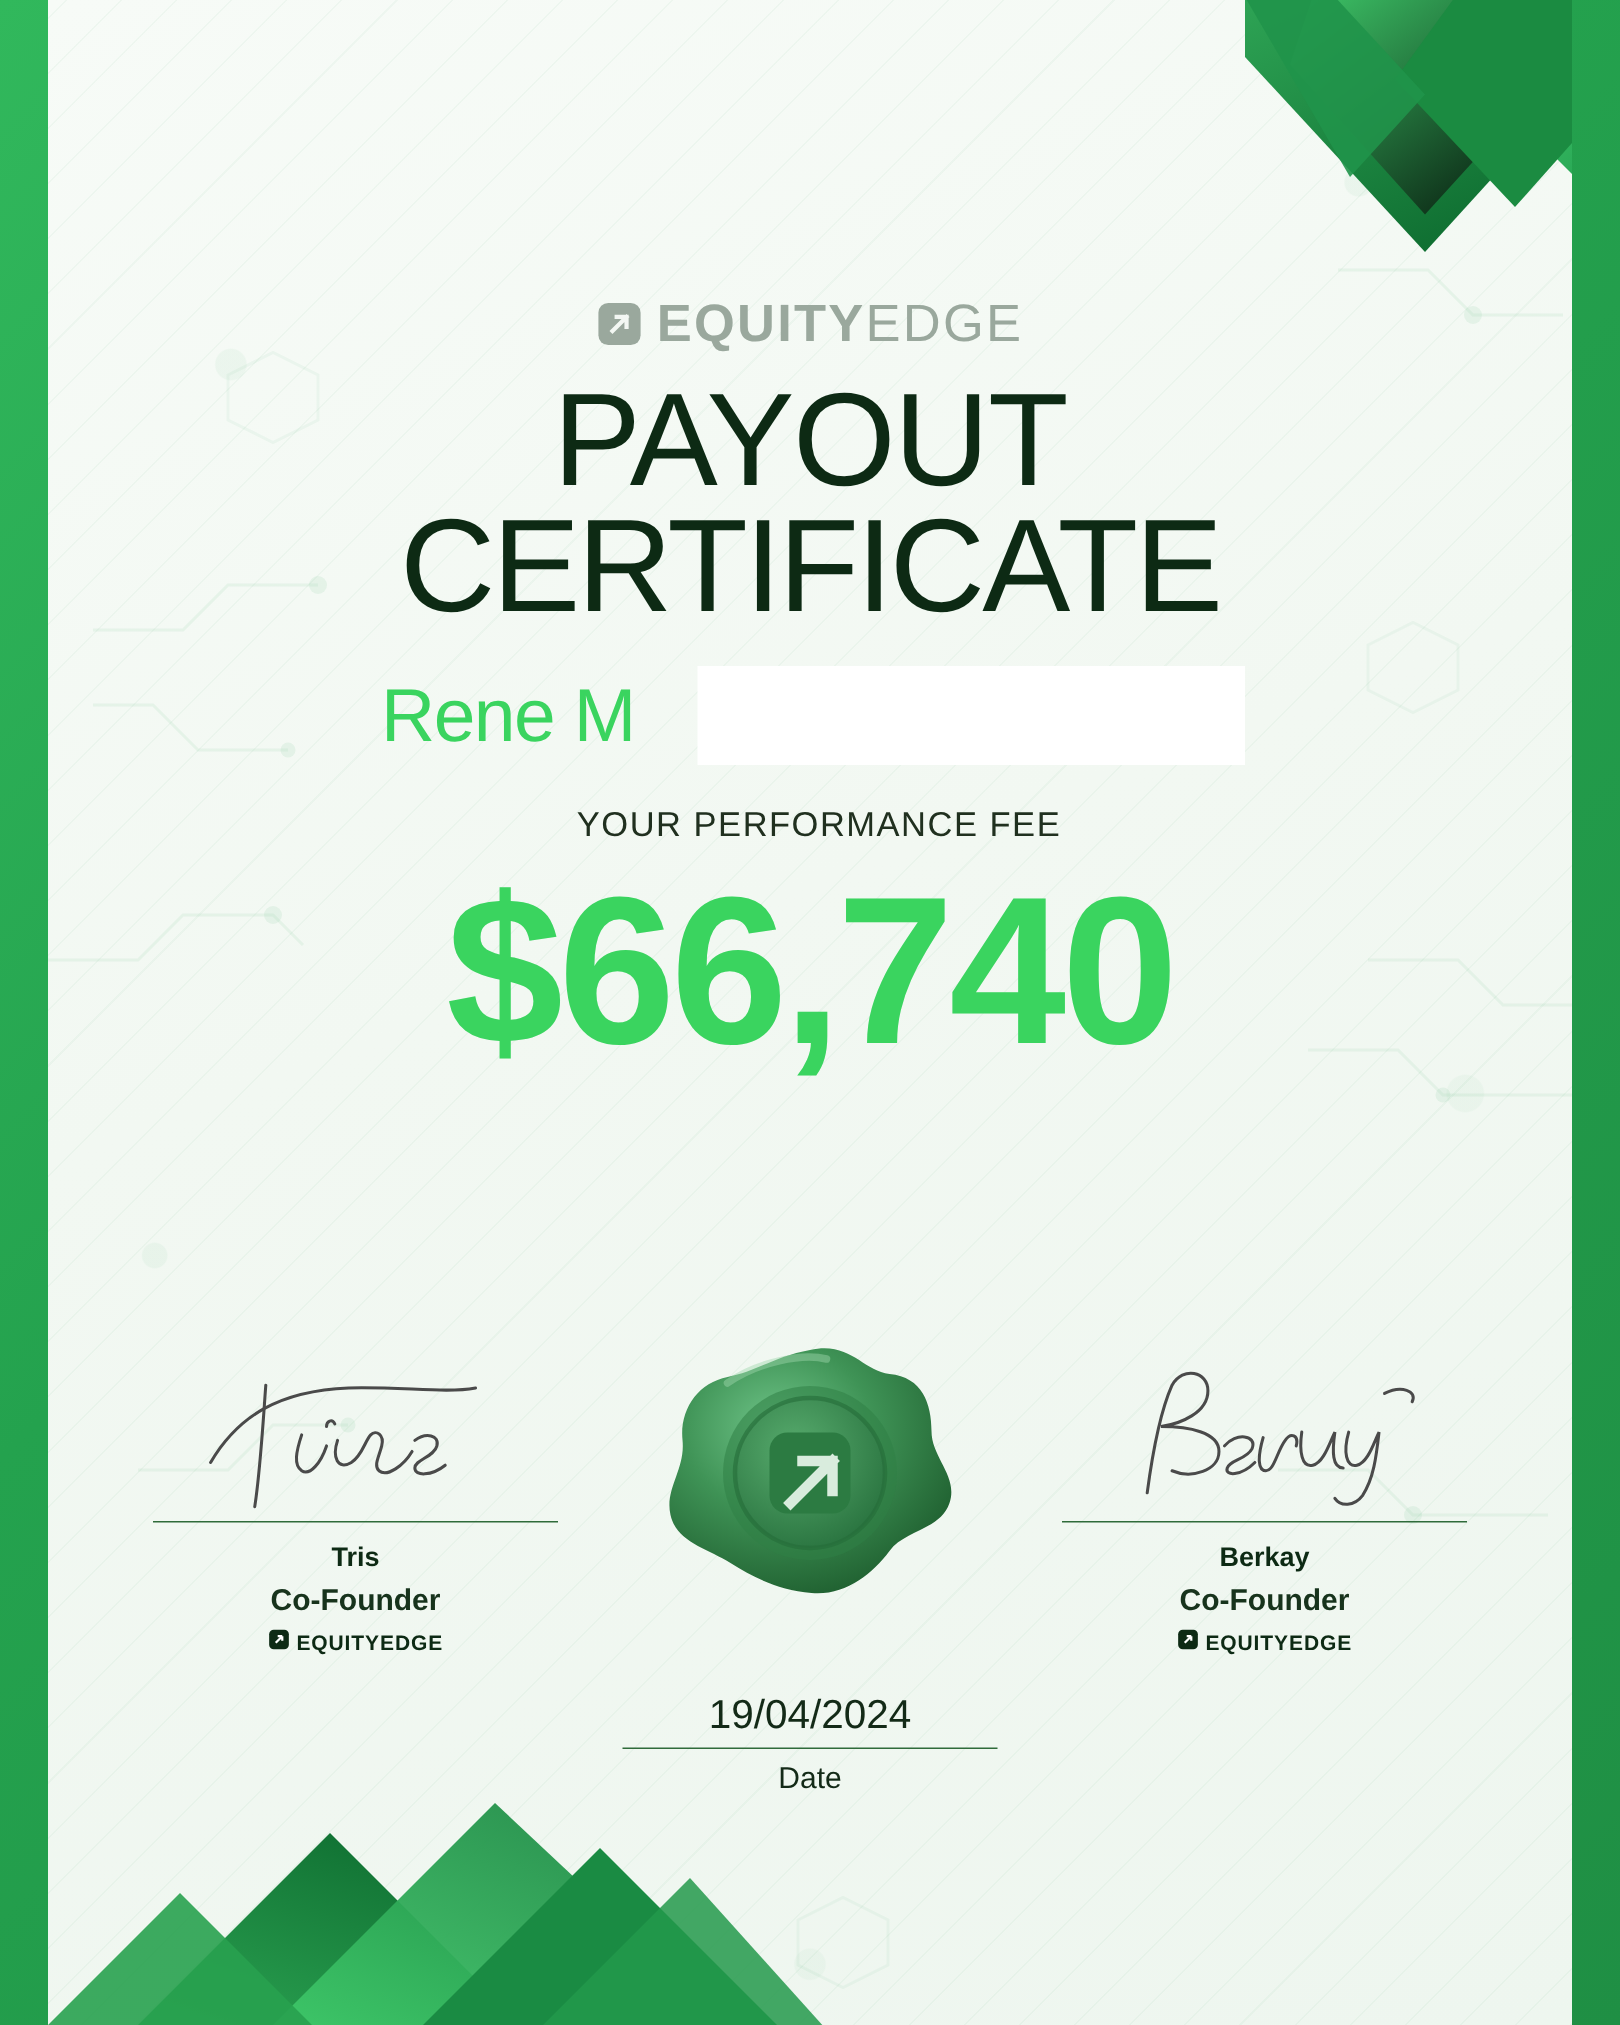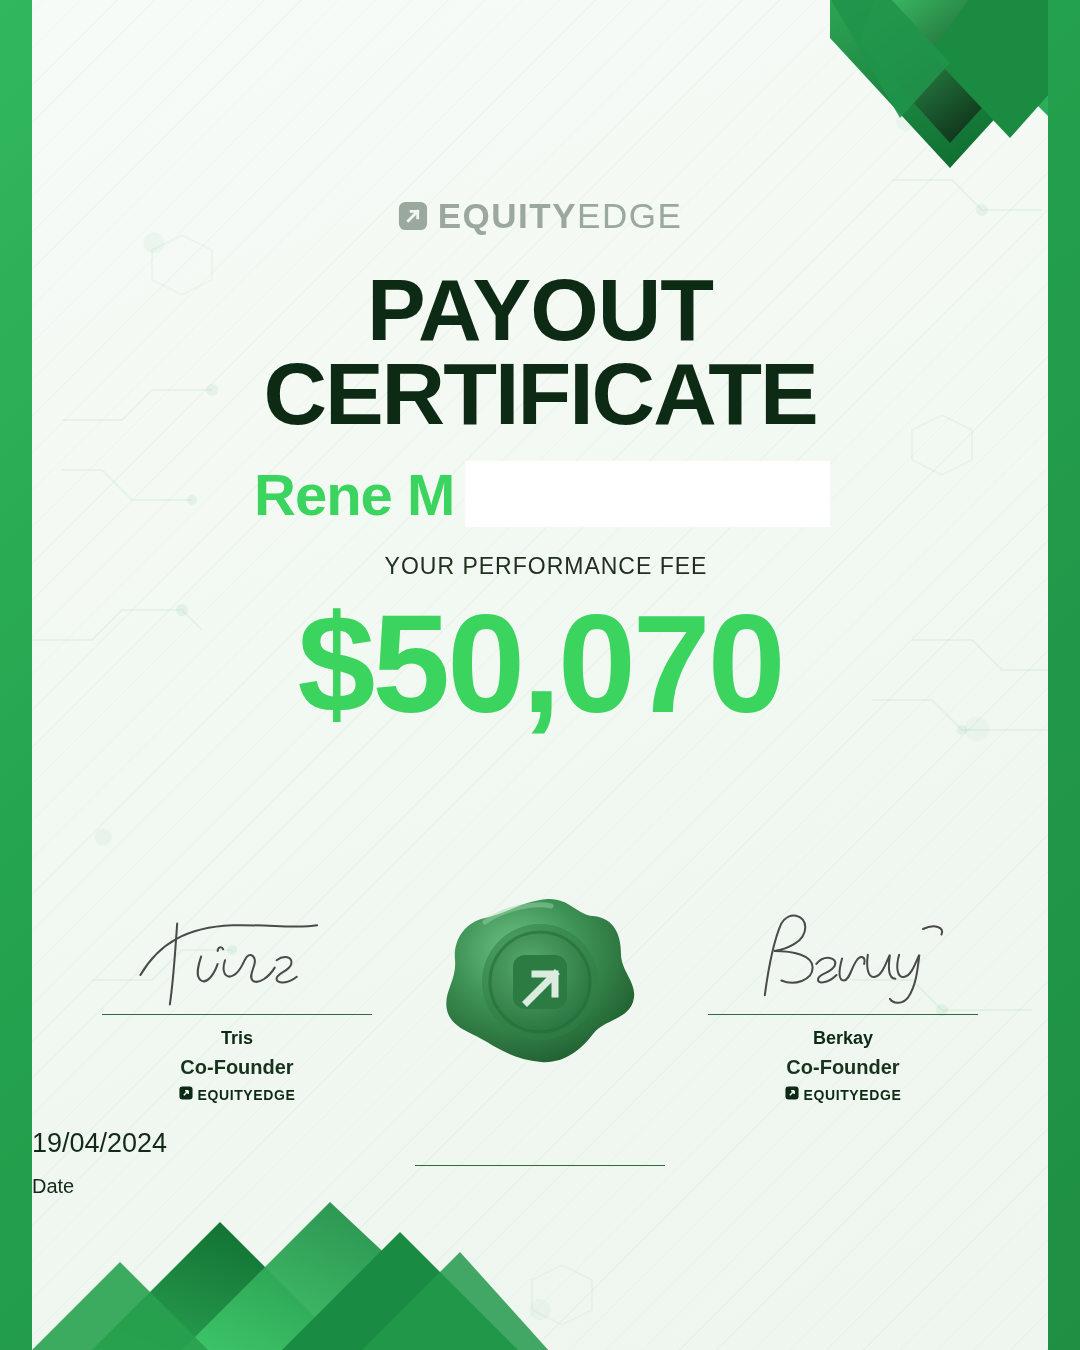--- a/index.html
+++ b/index.html
@@ -64,24 +64,24 @@
     display:flex; align-items:center; gap:10px;
     color:#96a69a;
   }
   .brand-mark { width:30px; height:30px; }
   .brand-text {
     font-size:35px; font-weight:700; letter-spacing:1.5px; color:#9aa89d;
   }
   .brand-text .light { font-weight:400; }
 
   .title {
-    margin-top:32px;
+    margin-top:15px;
     text-align:center;
     color:#0d2a14;
-    font-weight:700;
+    font-weight:400;
     font-size:88px;
     line-height:0.95;
     letter-spacing:-1px;
   }
   .title .l2 { display:block; font-size:88px; letter-spacing:-2px; }
 
   .presented {
     margin-top:48px;
     font-size:24px; letter-spacing:1.2px; color:#20301f; font-weight:400;
   }
@@ -92,21 +92,21 @@
     width:580px; height:74px;
     display:flex; align-items:center;
   }
   .name-blank {
     position:absolute; right:0; top:4px;
     width:365px; height:66px;
     background:#ffffff;
   }
   .name {
     position:relative;
-    font-size:58px; font-weight:700; color:#3ad45f; letter-spacing:-1px;
+    font-size:50px; font-weight:400; color:#3ad45f; letter-spacing:-1px;
     padding-left:4px;
   }
 
   .fee-label {
     margin-top:22px;
     font-size:23px; letter-spacing:1px; color:#20301f;margin-left:12px;
   }
 
   .amount {
     margin-top:14px;
@@ -128,21 +128,21 @@
   .sig-brand {
     margin-top:7px; display:flex; gap:5px; align-items:center; justify-content:center;
     font-size:14px; font-weight:700; letter-spacing:.6px; color:#0d2a14;
   }
   .sig-brand svg { width:14px; height:14px; }
 
   
   .seal { position:absolute; top:892px; left:50%; transform:translateX(-50%); width:230px; height:180px; }
 
   
-  .date-wrap { position:absolute; top:1128px; left:0; width:1016px; text-align:left; }
+  .date-wrap { position:absolute; top:1128px; left:0; width:1016px; text-align:center; }
   .date-val { font-size:27px; color:#132a17; }
   .date-line { width:250px; height:1px; background:#2f6b3a; margin:6px auto 0; }
   .date-label { margin-top:9px; font-size:20px; color:#132a17; }
 </style>
 </head>
 <body>
 
 <div class="page">
 
   <div class="paper">
@@ -236,21 +236,21 @@
       </h1>
 
 
       <div class="name-row">
         <div class="name-blank"></div>
         <div class="name">Rene M</div>
       </div>
 
       <div class="fee-label">YOUR PERFORMANCE FEE</div>
 
-      <div class="amount">$50,070</div>
+      <div class="amount">$66,740</div>
 
     </div>
 
     <div class="sig-row">
 
       <div class="sig-block">
         <div class="sig-script">
           <svg viewBox="0 0 250 110" width="230" height="105">
             <g fill="none" stroke="#4a4a4a" stroke-width="2.2" stroke-linecap="round">
               <path d="M20 74 C40 40, 70 22, 120 20 C160 19, 190 24, 212 20"></path>

